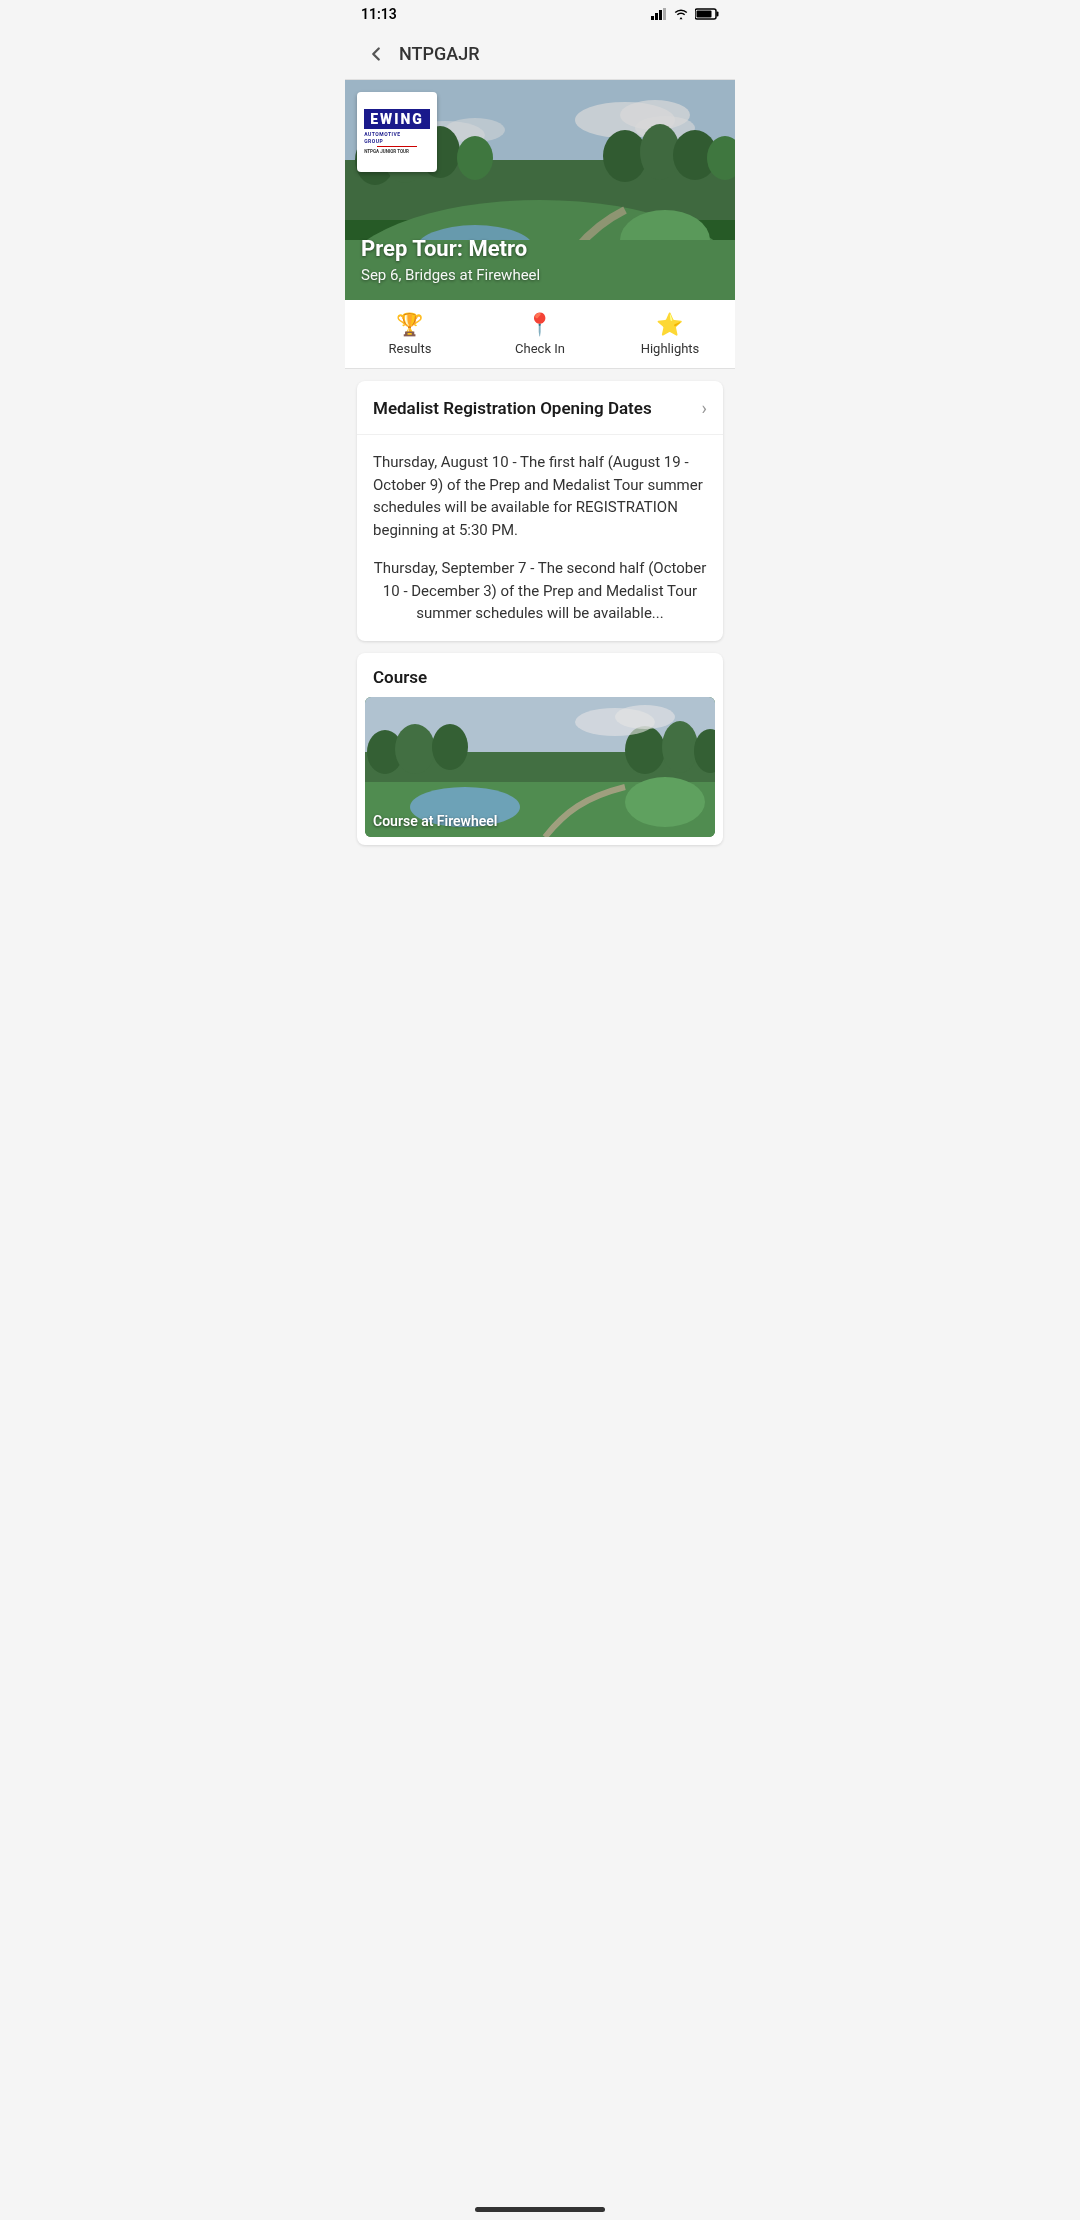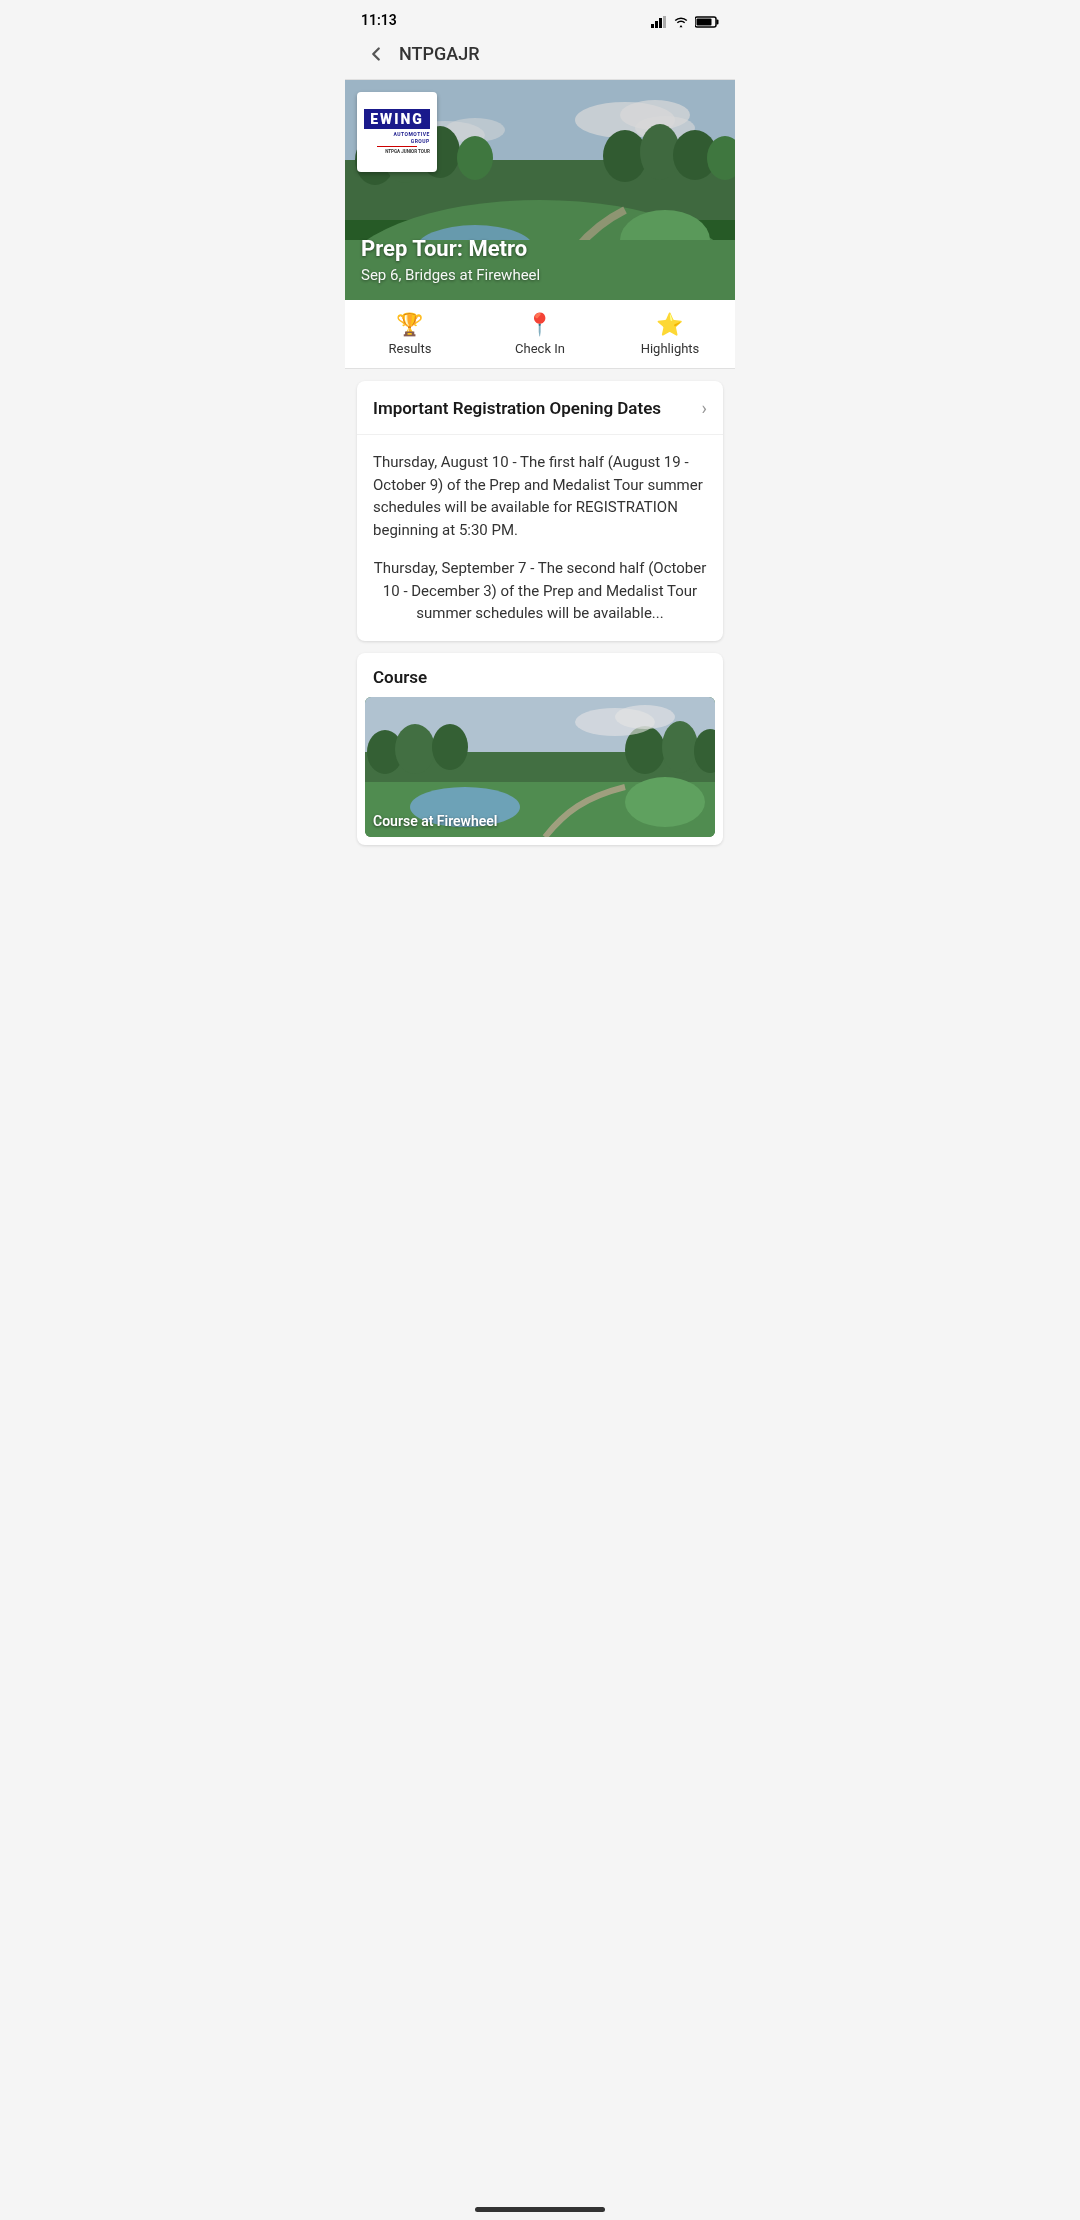--- a/index.html
+++ b/index.html
@@ -16,21 +16,21 @@
       background: #f5f5f5;
       margin: 0 auto;
       position: relative;
     }
 
     
     .status-bar {
       background: #f5f5f5;
       height: 28px;
       display: flex;
-      align-items: flex-end;
+      align-items: center;
       justify-content: space-between;
       padding: 0 16px;
     }
 
     .status-time {
       font-size: 14px;
       font-weight: 600;
       color: #000;
     }
 
@@ -91,21 +91,21 @@
       background: white;
       border-radius: 4px;
       display: flex;
       align-items: center;
       justify-content: center;
       overflow: hidden;
       box-shadow: 0 2px 4px rgba(0,0,0,0.3);
     }
 
     .logo-inner {
-      text-align: right;
+      text-align: left;
       padding: 4px;
     }
 
     .logo-ewing {
       font-size: 11px;
       font-weight: 900;
       color: #1a1a8c;
       letter-spacing: 1px;
       line-height: 1;
     }
@@ -366,21 +366,21 @@
   <div class="tab-item">
     <div class="tab-icon">⭐</div>
     <div class="tab-label">Highlights</div>
   </div>
 </div>
 
 <div class="content">
 
   <div class="card">
     <div class="card-header">
-      <span class="card-title">Important Registration Opening Dates</span>
+      <span class="card-title">Medalist Registration Opening Dates</span>
       <span class="card-chevron">›</span>
     </div>
     <div class="card-body">
       <p>Thursday, August 10 - The first half (August 19 - October 9) of the Prep and Medalist Tour summer schedules will be available for REGISTRATION beginning at 5:30 PM.</p>
       <p>Thursday, September 7 - The second half (October 10 - December 3) of the Prep and Medalist Tour summer schedules will be available...</p>
     </div>
   </div>
 
   <div class="course-card">
     <div class="course-label">Course</div>

